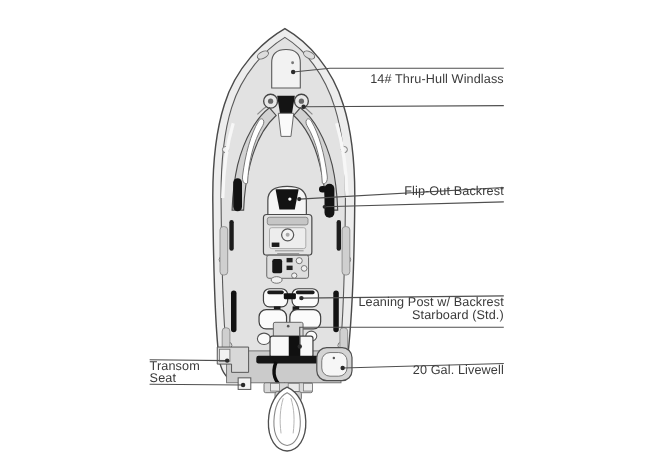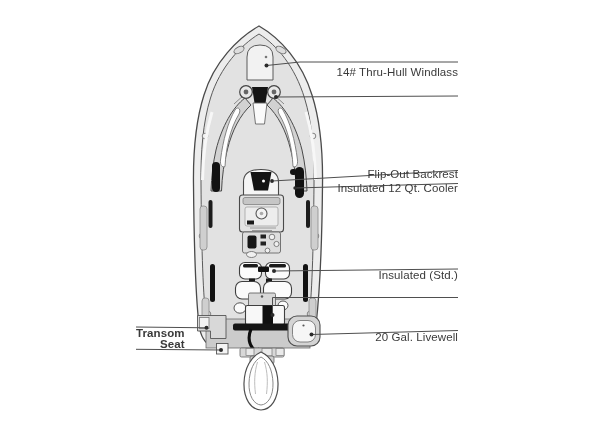--- a/index.html
+++ b/index.html
@@ -3,21 +3,21 @@
 <meta charset="utf-8">
 <style>
   html,body{margin:0;padding:0;background:#fff;}
   #stage{position:relative;width:600px;height:425px;background:#ffffff;overflow:hidden;
          font-family:"Liberation Sans", sans-serif;}
   #boat-svg{position:absolute;left:0;top:0;}
   .callout{position:absolute;color:#3a3a3a;font-size:11.5px;line-height:11.5px;
            letter-spacing:.1px;white-space:nowrap;}
   .callout span{display:block;}
   .r{right:142px;text-align:right;}
-  .l{left:136px;text-align:right;font-weight:bold;}
+  .l{left:136px;text-align:left;}
 </style>
 </head>
 <body>
 
 <div id="stage">
 
   <svg id="boat-svg" width="600" height="425" viewBox="0 0 600 425">
 
     <g>
       <path d="M 259 26 C 238 38 214 62 204 95 C 196 120 193 150 193.5 185
@@ -196,25 +196,23 @@
       <circle cx="221" cy="350" r="2"></circle>
     </g>
   </svg>
 
   <div class="callout r" style="top:67px">
     <span>14# Thru-Hull Windlass</span>
   </div>
   <div class="callout r" style="top:169.3px">
     <span>Flip-Out Backrest</span>
   </div>
-  <div class="callout r" style="top:182.8px">
-    <span>Insulated 12 Qt. Cooler</span>
-  </div>
   <div class="callout r" style="top:270px">
-    <span>Insulated (Std.)</span>
+    <span>Leaning Post w/ Backrest</span>
+    <span>Starboard (Std.)</span>
   </div>
   <div class="callout r" style="top:332px">
     <span>20 Gal. Livewell</span>
   </div>
   <div class="callout l" style="top:327.6px">
     <span>Transom</span>
     <span>Seat</span>
   </div>
 
 </div>

